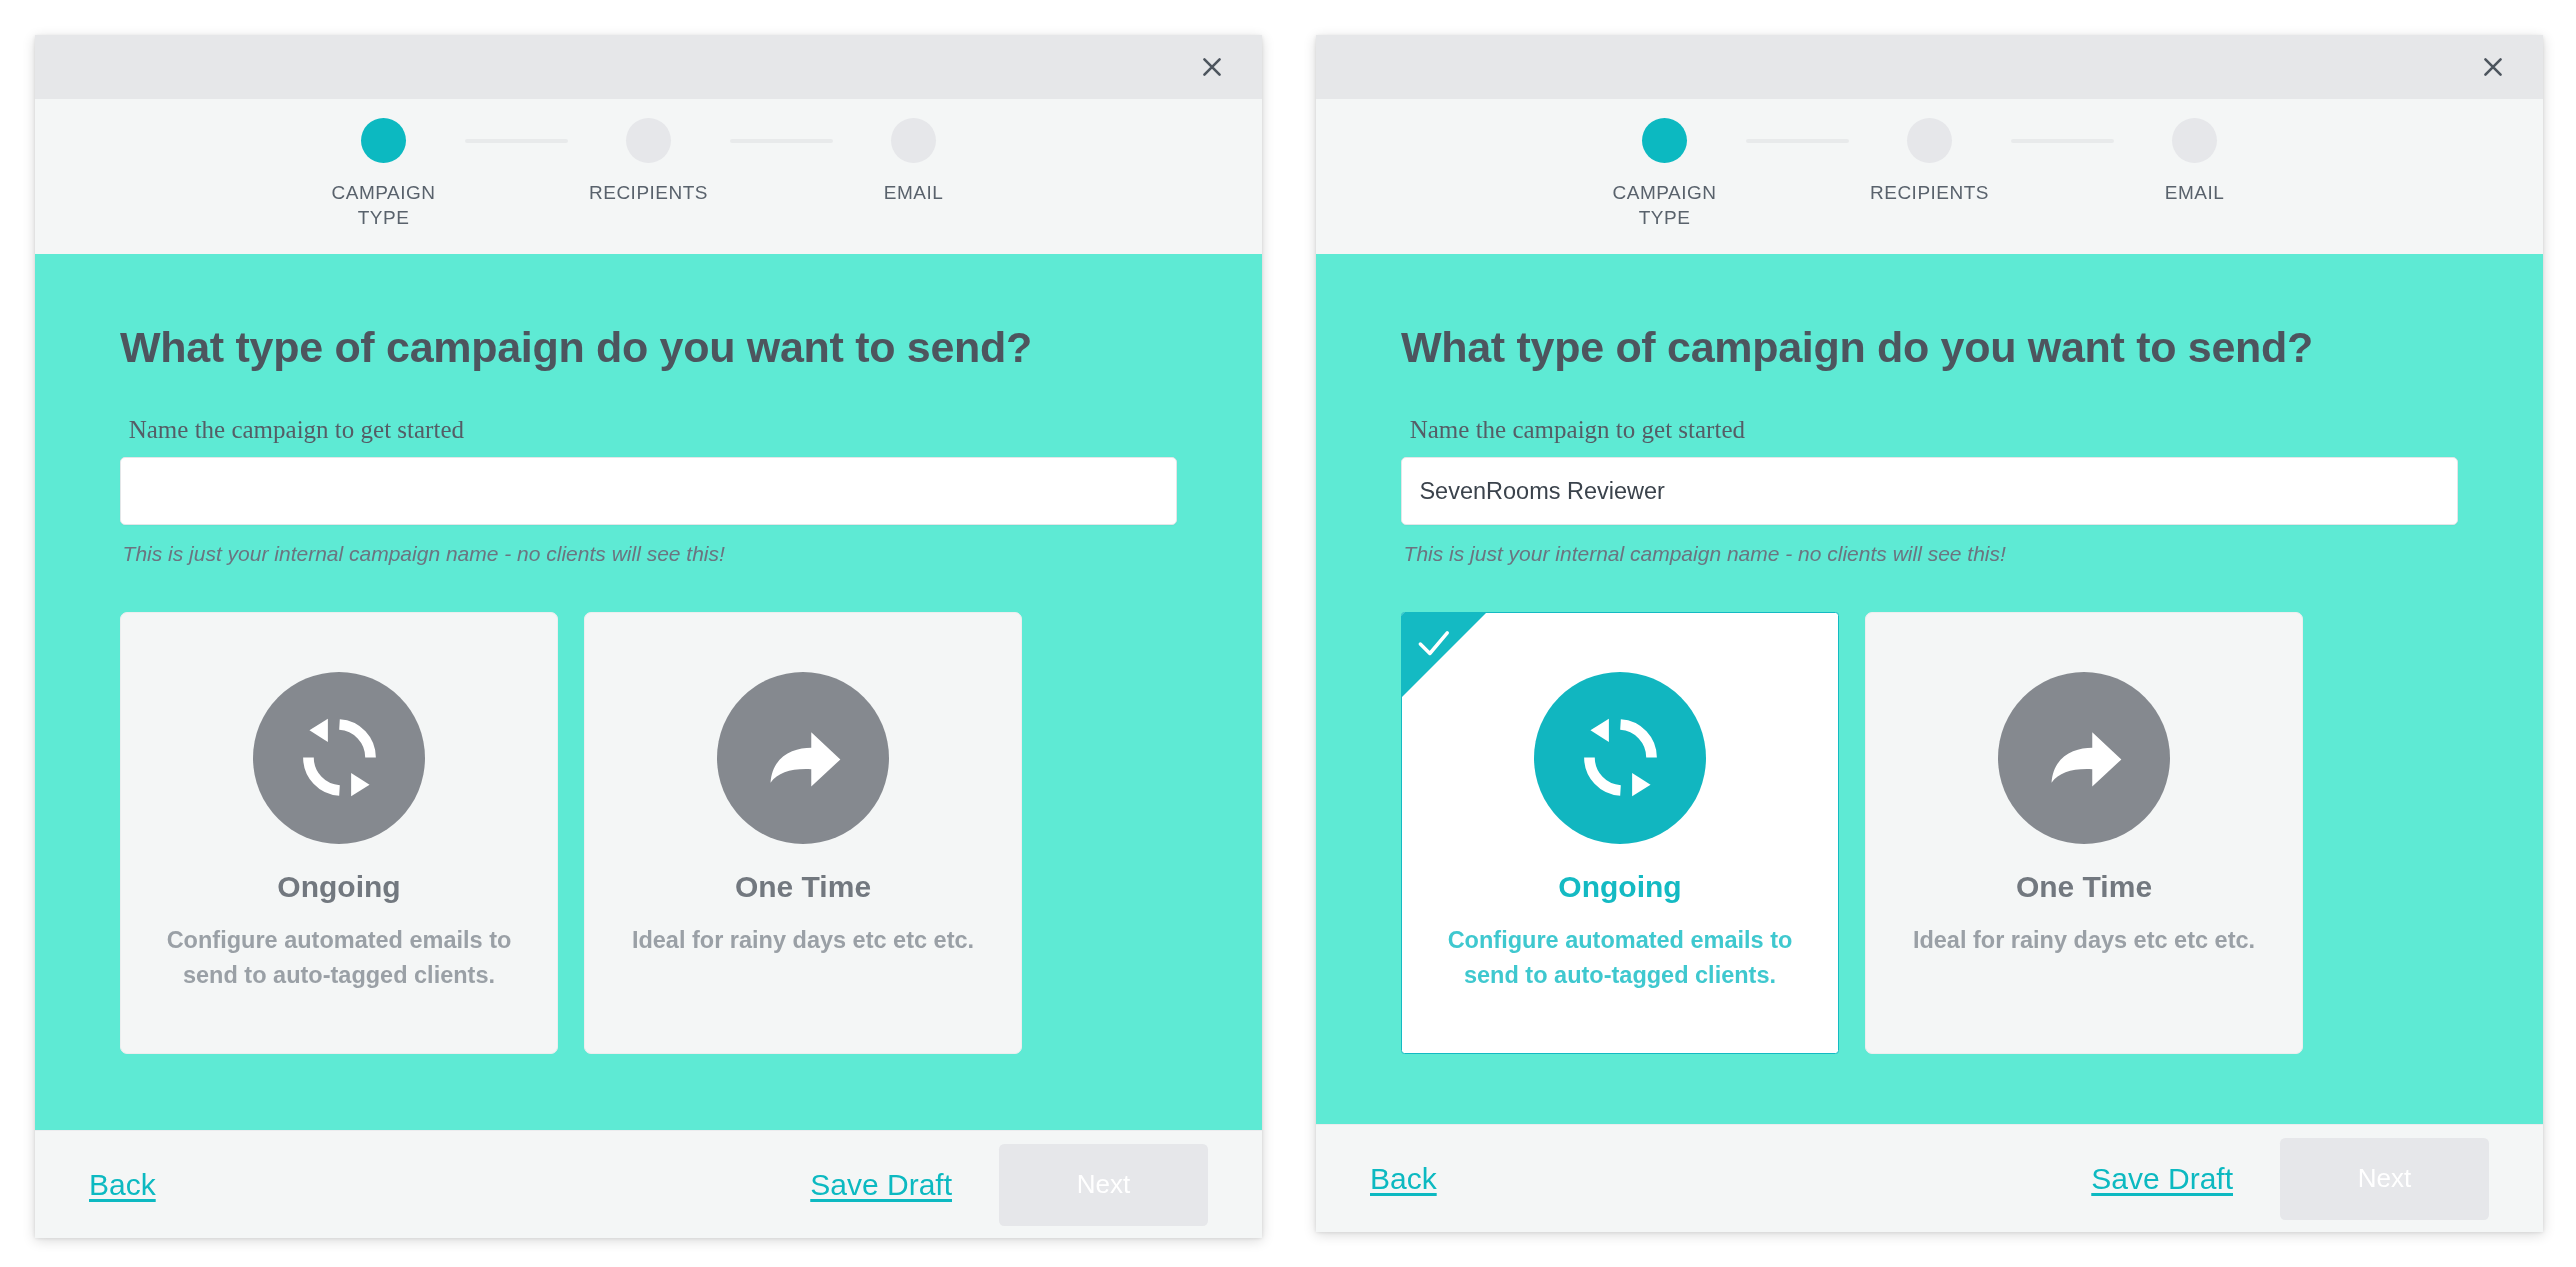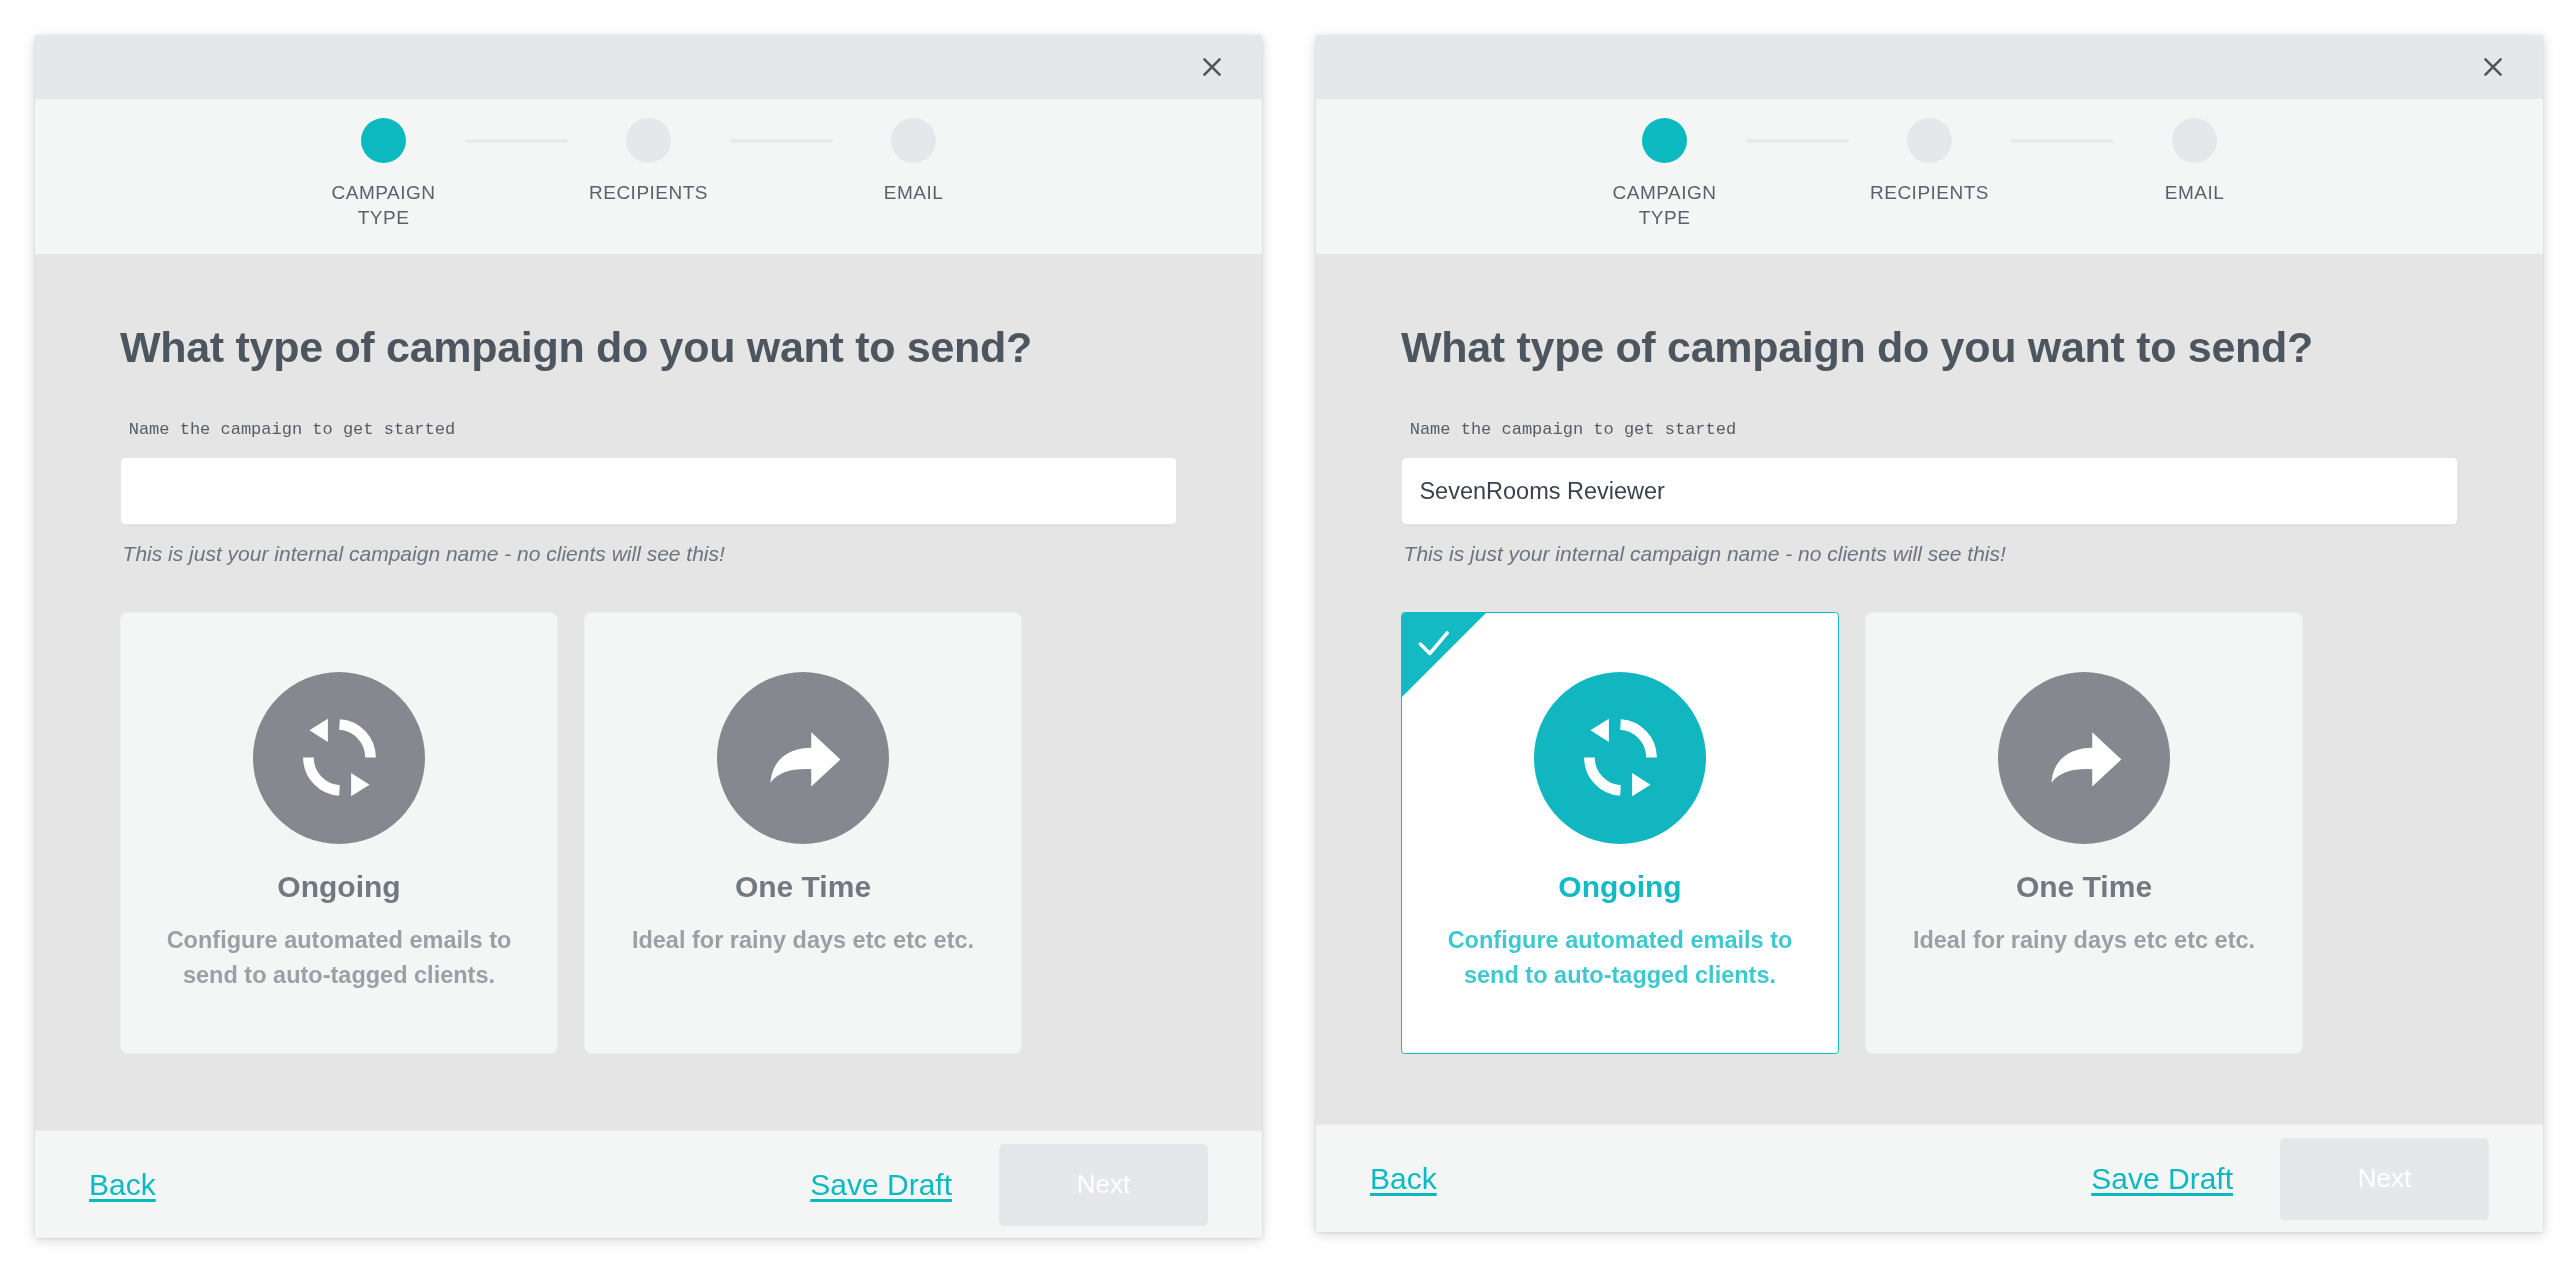--- a/index.html
+++ b/index.html
@@ -111,42 +111,42 @@
     height: 4.4px;
     background: #e8eaeb;
     border-radius: 2.6px;
     margin-top: 21px;
     flex: 0 0 auto;
   }
 
   
   .modal-body {
     flex: 1 1 auto;
-    background: #e5e5e5;
+    background: #5eead4;
     padding: 0 85px;
     box-sizing: border-box;
     position: relative;
   }
   .headline {
     margin: 0;
     padding-top: 68px;
     font-size: 43px;
     line-height: 50px;
     font-weight: bold;
     color: #4d555e;
     letter-spacing: -0.3px;
     font-family: "Liberation Sans", sans-serif;
   }
   .field-label {
     margin-top: 43px;
-    font-size: 17px;
+    font-size: 25px;
     line-height: 30px;
     color: #555d66;
     padding-left: 8.7px;
-    font-family: Liberation Mono, monospace;
+    font-family: Liberation Serif, serif;
   }
   .text-input {
     margin-top: 12.2px;
     width: 100%;
     height: 68px;
     box-sizing: border-box;
     border: 0.9px solid #e3e6e8;
     border-radius: 5px;
     background: #ffffff;
     font-size: 23.5px;

